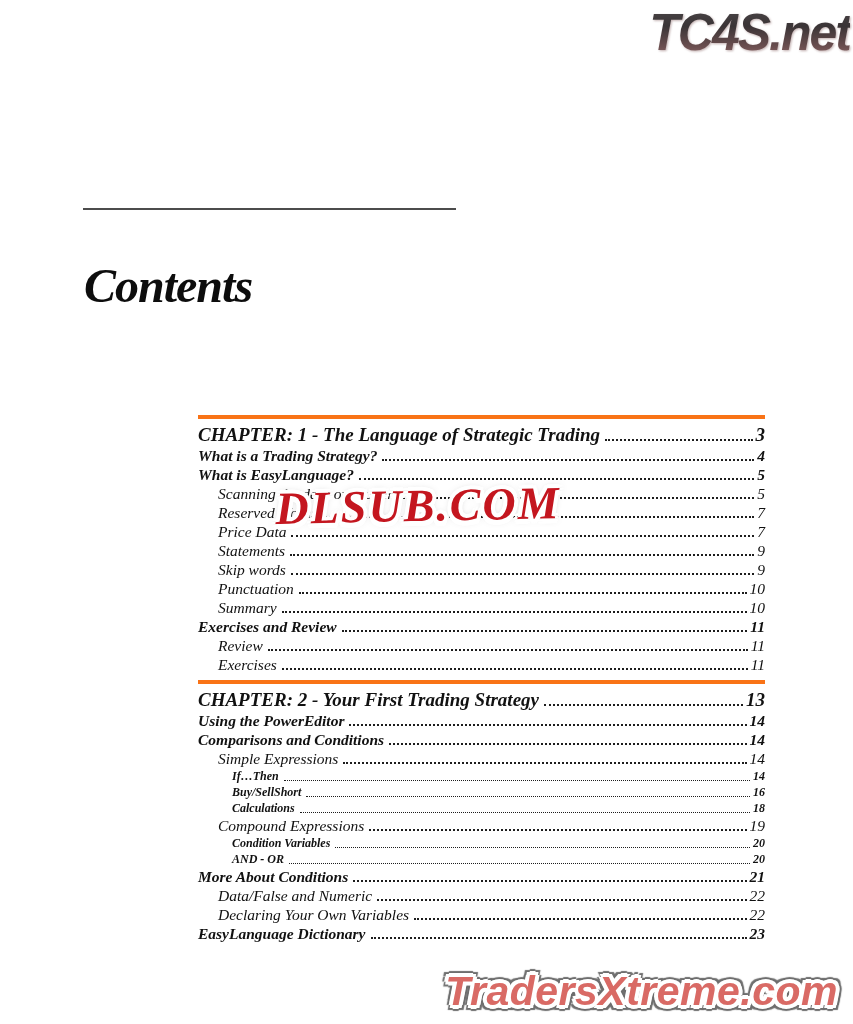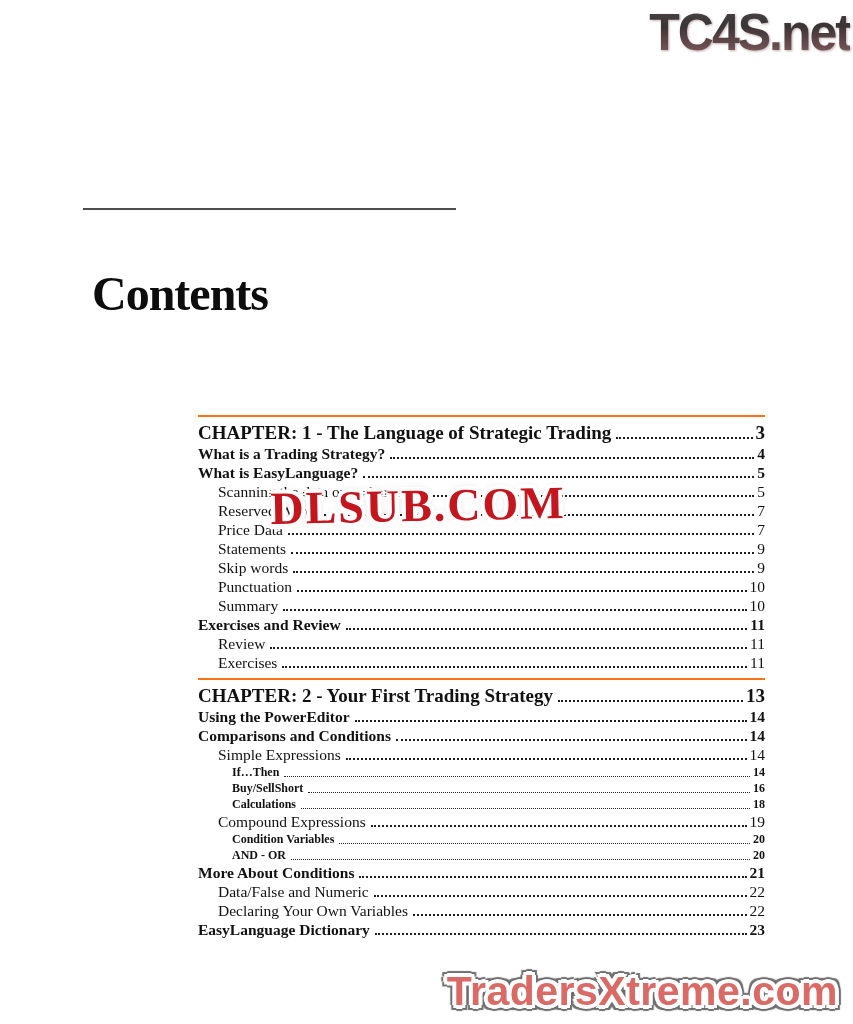--- a/index.html
+++ b/index.html
@@ -4,20 +4,21 @@
 <style>
   html, body { margin: 0; padding: 0; background: #ffffff; }
   .page {
     position: relative;
     width: 853px;
     height: 1024px;
     background: #ffffff;
     overflow: hidden;
     font-family: "Liberation Serif", serif;
     color: #111;
+    font-style: italic;
   }
 
   
   .logo-top {
     position: absolute;
     top: 2px;
     right: 3px;
     font-family: "Liberation Sans", sans-serif;
     font-weight: bold;
     font-size: 50px;
@@ -53,21 +54,21 @@
     width: 373px;
     height: 2px;
     background: #4c4c4c;
   }
 
   
   .contents-title {
     position: absolute;
     left: 84px;
     top: 258px;
-    margin: 8px;
+    margin: 0;
     font-size: 48px;
     font-weight: bold;
     letter-spacing: -1px;
     color: #0d0d0d;
   }
 
   
   .toc {
     position: absolute;
     left: 198px;
@@ -80,21 +81,21 @@
   .leader {
     flex: 1;
     min-width: 8px;
     border-bottom: 2px dotted #1d1d1d;
     margin: 0 3px 4px 5px;
   }
   .lvl-chapter {
     font-weight: bold;
     font-size: 19px;
     line-height: 23px;
-    border-top: 2px solid #f97316;
+    border-top: 4px solid #f97316;
     padding-top: 4px;
     margin-top: 6px;
   }
   .lvl-chapter:first-child { margin-top: 0; }
   .lvl-chapter .leader { margin-bottom: 5px; }
   .lvl-h1 {
     font-weight: bold;
     font-size: 15.5px;
     line-height: 19px;
   }

